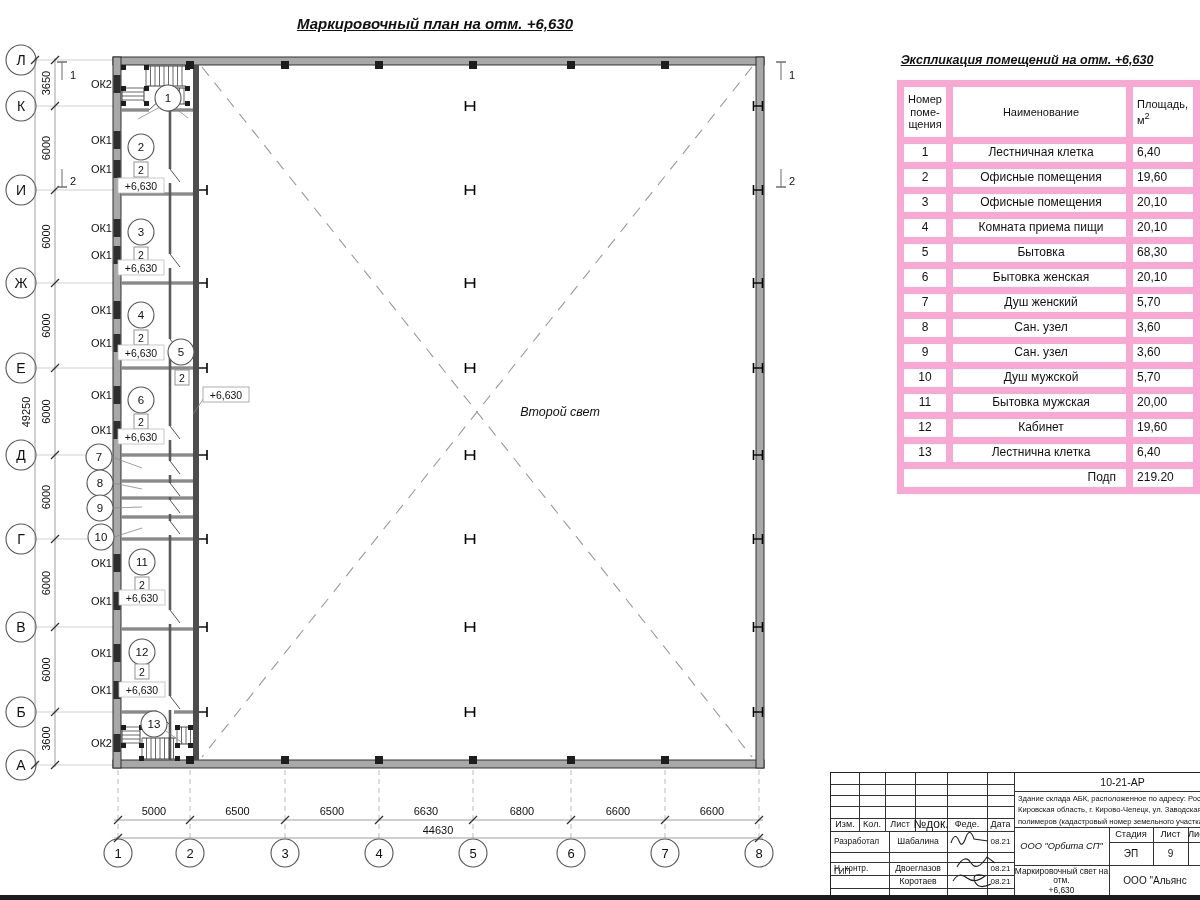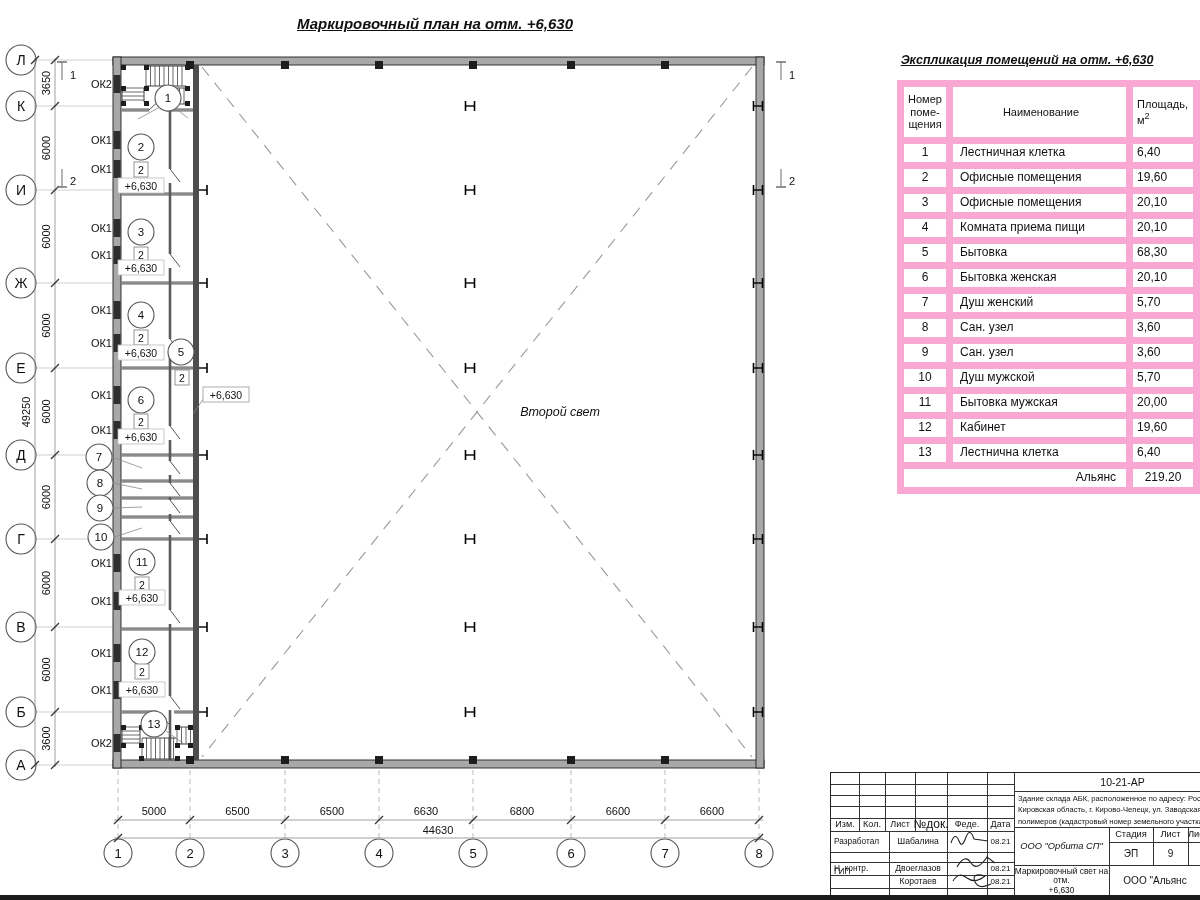--- a/index.html
+++ b/index.html
@@ -11,25 +11,25 @@
       font-style:italic;font-weight:bold;font-size:15px;text-decoration:underline;}
   .sched-title{position:absolute;left:895px;top:53px;width:264px;text-align:center;
       font-style:italic;font-weight:bold;font-size:12.5px;text-decoration:underline;}
   
   .sched{position:absolute;left:897px;top:80px;border-collapse:collapse;
       font-size:12px;}
   .sched th,.sched td{border:7px solid #f9a8d4;padding:0 4px;height:18px;
       font-weight:normal;vertical-align:middle;line-height:1.15;}
   .sched thead th{border-bottom:2px solid #222;height:50px;font-size:11px;}
   .sched .c-num{width:34px;text-align:center;}
-  .sched .c-name{width:168px;text-align:left;padding-left:7px;}
+  .sched .c-name{width:168px;text-align:center;padding-left:7px;}
   .sched .c-area{width:52px;text-align:left;}
   .sched{border:2px solid #222;}
   .sched .total-label{text-align:right;padding-right:10px;border-top:2px solid #222;}
-  .sched .total-val{border-top:2px solid #15803d;text-align:center;}
+  .sched .total-val{border-top:2px solid #15803d;}
   
   .tb{position:absolute;left:830px;top:772px;width:370px;height:124px;
       border:1.6px solid #222;border-right:none;overflow:hidden;font-size:9px;}
   .tb .abs{position:absolute;}
   .tb .hl{position:absolute;border-top:1px solid #333;height:0;}
   .tb .vl{position:absolute;border-left:1px solid #333;width:0;}
   .tb .cell{position:absolute;display:flex;align-items:center;justify-content:center;
       text-align:center;line-height:1.15;}
   .tb .left{justify-content:flex-start;text-align:left;padding-left:3px;}
   .tb .addr{font-size:7.6px;line-height:1.5;white-space:nowrap;}
@@ -507,21 +507,21 @@
           <td class="c-area">19,60</td>
         </tr>
         <tr>
           <td class="c-num">13</td>
           <td class="c-name">Лестнична клетка</td>
           <td class="c-area">6,40</td>
         </tr>
       </tbody>
     <tbody>
       <tr>
-        <td colspan="2" class="total-label">Альянс</td>
+        <td colspan="2" class="total-label">Подп</td>
         <td class="c-area total-val">219.20</td>
       </tr>
     </tbody>
   </table>
 
   <div class="tb">
 
     <div class="vl" style="left:28px;top:0;height:58px"></div>
     <div class="vl" style="left:54px;top:0;height:58px"></div>
     <div class="vl" style="left:84px;top:0;height:58px"></div>

